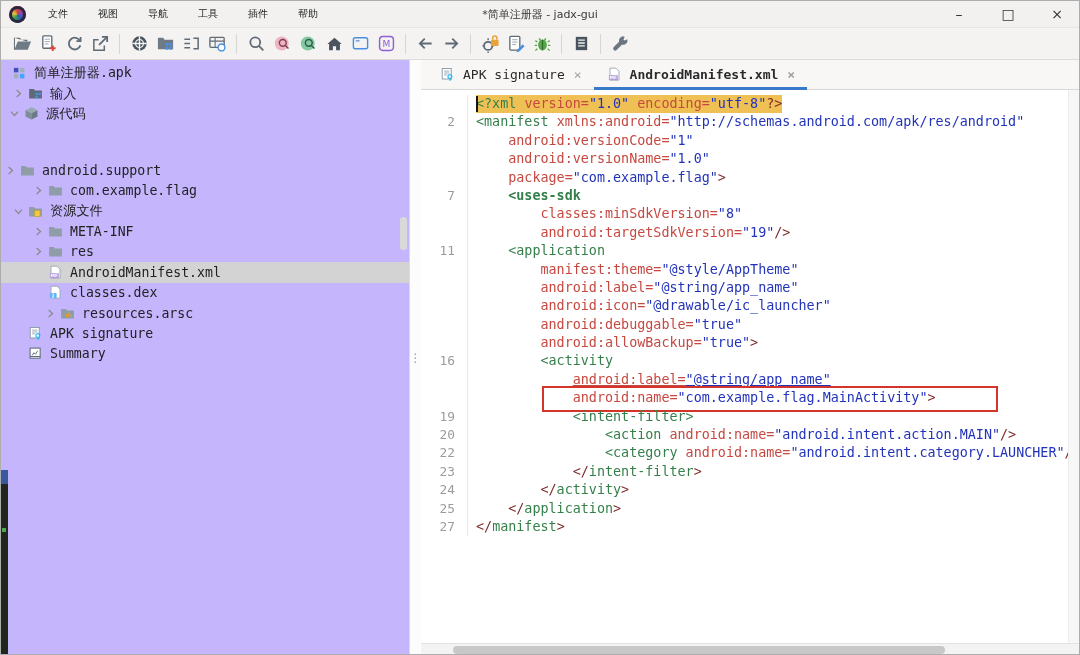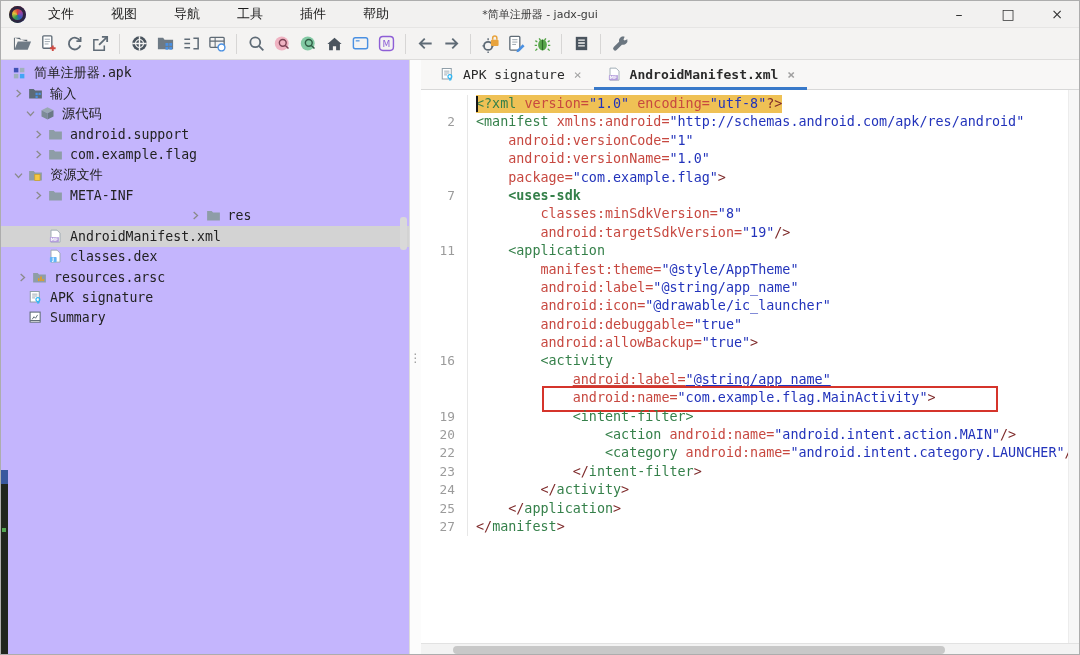--- a/index.html
+++ b/index.html
@@ -5,21 +5,21 @@
   html,body{margin:0;padding:0;background:#e9e9e9;}
   .window{
     position:relative;width:1080px;height:655px;background:#fff;
     font-family:"DejaVu Sans",sans-serif;color:#222;overflow:hidden;
     border:1px solid #adadad;box-sizing:border-box;
   }
   
   .titlebar{position:relative;height:26px;background:#f2f1f0;display:flex;align-items:center;border-bottom:1px solid #e6e5e4;}
   .logo{width:17px;height:17px;border-radius:50%;margin:0 10px 0 8px;flex:0 0 auto;
     background:conic-gradient(#d8413c,#8e44ad,#2b5fb8,#359e4d,#e8c23a,#d8413c);box-shadow:inset 0 0 0 3px #2c2440;}
-  .menubar{display:flex;align-items:center;gap:13px;font-size:13px;color:#1d1d1d;}
+  .menubar{display:flex;align-items:center;gap:6px;font-size:10px;color:#1d1d1d;}
   .menubar .mitem{padding:2px 12px;cursor:default;}
   .wtitle{position:absolute;left:50%;transform:translateX(-50%);font-size:11px;color:#3a3a3a;white-space:nowrap;}
   .controls{position:absolute;right:14px;top:0;height:26px;display:flex;align-items:center;gap:33px;font-size:14px;color:#333;}
   .controls span{display:inline-block;width:16px;text-align:center;line-height:1;}
   
   .toolbar{height:31px;background:#f4f3f2;display:flex;align-items:center;padding-left:8px;border-bottom:1px solid #dddcdb;}
   .tbtn{width:26px;height:24px;display:flex;align-items:center;justify-content:center;flex:0 0 auto;}
   .tbtn svg{width:19px;height:19px;display:block;}
   .tsep{width:1px;height:20px;background:#d7d6d5;margin:0 6px;flex:0 0 auto;}
   
@@ -305,36 +305,36 @@
                 <path d="M1.5 4h6l2 2h9v10.5h-17z" fill="#5c6b77"></path>
                 <g fill="#4a90e2">
                   <rect x="10" y="9" width="3" height="3"></rect>
                   <rect x="14" y="9" width="3" height="3"></rect>
                   <rect x="10" y="13" width="3" height="3"></rect>
                 </g>
               </svg>
             </span>
             <span>输入</span>
           </div>
-          <div class="trow" style="padding-left: 20px; text-align: right;">
+          <div class="trow" style="padding-left: 4px; text-align: right;">
             <span class="chev">
               <svg viewBox="0 0 12 12">
                 <path d="M2.2 4l3.8 4.2L9.8 4" fill="none" stroke="#8a8a8a" stroke-width="1.4"></path>
               </svg>
             </span>
             <span class="ticon">
               <svg viewBox="0 0 20 20" xmlns="http://www.w3.org/2000/svg">
                 <polygon points="10,1.5 18,5.5 10,9.5 2,5.5" fill="#9aa8b2"></polygon>
                 <polygon points="2,5.5 10,9.5 10,18 2,14" fill="#7d8c97"></polygon>
                 <polygon points="18,5.5 10,9.5 10,18 18,14" fill="#6b7a85"></polygon>
               </svg>
             </span>
             <span>源代码</span>
           </div>
-          <div class="trow" style="padding-left: 28px;">
+          <div class="trow" style=" margin-top: 36px;">
             <span class="chev">
               <svg viewBox="0 0 12 12">
                 <path d="M4 2.2l4.2 3.8L4 9.8" fill="none" stroke="#8a8a8a" stroke-width="1.4"></path>
               </svg>
             </span>
             <span class="ticon">
               <svg viewBox="0 0 20 20" xmlns="http://www.w3.org/2000/svg">
                 <path d="M1.5 4h6l2 2h9v10.5h-17z" fill="#8e9da7"></path>
               </svg>
             </span>
@@ -373,21 +373,21 @@
                 <path d="M4 2.2l4.2 3.8L4 9.8" fill="none" stroke="#8a8a8a" stroke-width="1.4"></path>
               </svg>
             </span>
             <span class="ticon">
               <svg viewBox="0 0 20 20" xmlns="http://www.w3.org/2000/svg">
                 <path d="M1.5 4h6l2 2h9v10.5h-17z" fill="#8e9da7"></path>
               </svg>
             </span>
             <span>META-INF</span>
           </div>
-          <div class="trow" style="padding-left: 28px; justify-content: center;">
+          <div class="trow" style="padding-left: 28px;">
             <span class="chev">
               <svg viewBox="0 0 12 12">
                 <path d="M4 2.2l4.2 3.8L4 9.8" fill="none" stroke="#8a8a8a" stroke-width="1.4"></path>
               </svg>
             </span>
             <span class="ticon">
               <svg viewBox="0 0 20 20" xmlns="http://www.w3.org/2000/svg">
                 <path d="M1.5 4h6l2 2h9v10.5h-17z" fill="#8e9da7"></path>
               </svg>
             </span>
@@ -408,21 +408,21 @@
             <span class="chev"></span>
             <span class="ticon">
               <svg viewBox="0 0 20 20" xmlns="http://www.w3.org/2000/svg">
                 <path d="M4 1.5h8l4 4v12H4z" fill="#fff" stroke="#9aa7b0" stroke-width="1.2"></path>
                 <rect x="2.5" y="10.5" width="9" height="7" rx="1" fill="#64b5f6"></rect>
                 <text x="7" y="16.4" font-size="6.5" fill="#fff" text-anchor="middle" font-family="DejaVu Sans, sans-serif" font-weight="bold">J</text>
               </svg>
             </span>
             <span>classes.dex</span>
           </div>
-          <div class="trow" style="padding-left: 12px;">
+          <div class="trow" style="padding-left: 40px;">
             <span class="chev">
               <svg viewBox="0 0 12 12">
                 <path d="M4 2.2l4.2 3.8L4 9.8" fill="none" stroke="#8a8a8a" stroke-width="1.4"></path>
               </svg>
             </span>
             <span class="ticon">
               <svg viewBox="0 0 20 20" xmlns="http://www.w3.org/2000/svg">
                 <path d="M1.5 4h6l2 2h9v10.5h-17z" fill="#8e9da7"></path>
                 <path d="M9 14.5v-3.5M12 14.5V8.5M15 14.5v-2.5" stroke="#f59e0b" stroke-width="1.8"></path>
               </svg>

